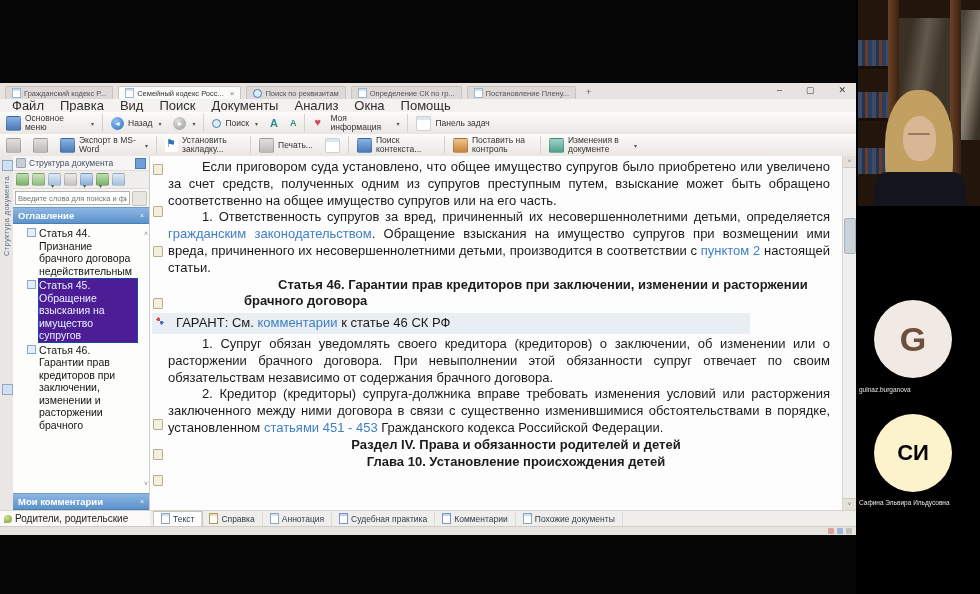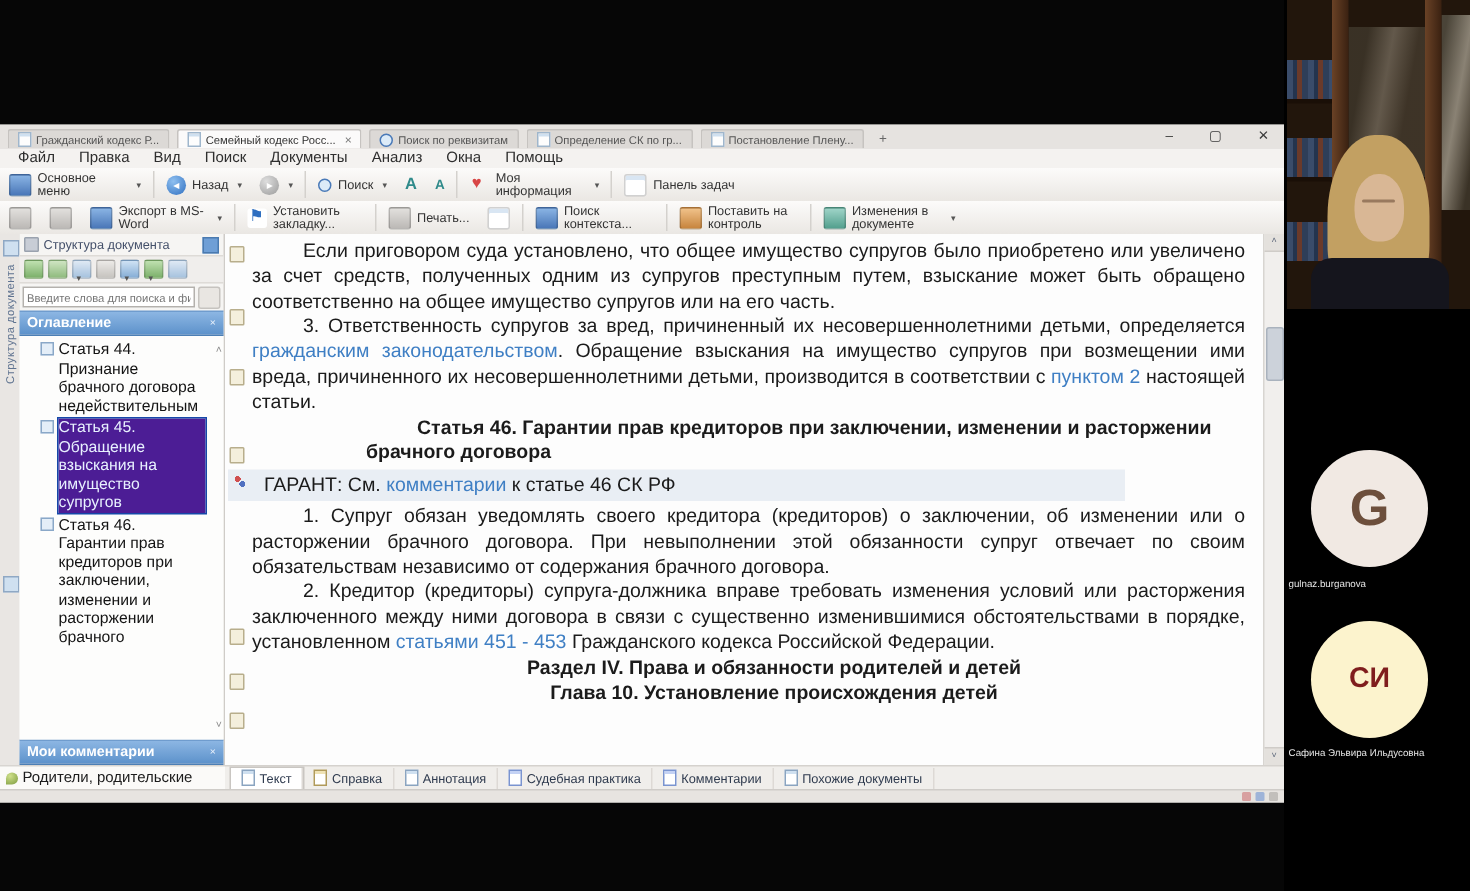--- a/index.html
+++ b/index.html
@@ -14,21 +14,21 @@
   .tab{height:12px;display:flex;align-items:center;gap:3px;padding:0 6px;font-size:7.5px;color:#555;
        background:#dcd9d6;border:1px solid #c6c3c0;border-bottom:none;border-radius:2px 2px 0 0;margin-left:5px;white-space:nowrap}
   .tab.active{background:#fbfafa;color:#333}
   .tabicon{width:7px;height:8px;background:#fdfdfd;border:1px solid #9fb6cc;box-shadow:inset 0 2px 0 #cfe0f0}
   .tabicon.mag{border-radius:50%;width:7px;height:7px;border:1.5px solid #4a7ab8;background:#dcebf8;box-shadow:none}
   .tclose{color:#777;font-size:8px;margin-left:3px}
   .newtab{font-size:9px;color:#666;margin-left:10px;margin-bottom:2px}
   #winctl{position:absolute;right:10px;top:2px;display:flex;gap:24px;font-size:9px;color:#3a3a3a}
 
   
-  #menubar{position:absolute;left:0;top:16px;width:856px;height:13px;background:#f4f2f0;display:flex;align-items:center;font-size:10px;color:#2e2e2e;padding-left:4px}
+  #menubar{position:absolute;left:0;top:16px;width:856px;height:13px;background:#f4f2f0;display:flex;align-items:center;font-size:13px;color:#2e2e2e;padding-left:4px}
   .mitem{padding:0 8px}
 
   
   .tb{position:absolute;left:0;width:856px;height:22px;background:linear-gradient(#fcfbfa,#eae7e3);border-bottom:1px solid #d8d5d1;display:flex;align-items:center;font-size:8.5px;color:#333}
   #tb1{top:29px}#tb2{top:51px}
   .tbtn{display:flex;align-items:center;gap:4px;padding:0 6px;height:20px}
   .tlabel{line-height:9px;max-width:60px}
   .sep{width:1px;height:18px;background:#d4d1cd;margin:0 2px}
   .dd::after{content:"▾";font-size:6px;color:#555;margin-left:2px}
   .q{display:inline-block;width:13px;height:13px;border-radius:2px;border:1px solid rgba(0,0,0,.18)}
@@ -119,21 +119,21 @@
   .shelfline{position:absolute;left:0;width:30px;height:3px;background:#1a0f07}
   .books{position:absolute;width:30px;height:26px;background:repeating-linear-gradient(90deg,#3a4c6a 0 4px,#24344e 4px 7px,#6a3a2a 7px 10px,#2e3e58 10px 14px)}
   .glass{position:absolute;left:41px;width:51px;height:100px;top:18px;background:linear-gradient(100deg,#3c3428 20%,#6a6052 45%,#41372a 70%);opacity:.9}
   .glass2{position:absolute;left:103px;width:19px;height:130px;top:10px;background:linear-gradient(100deg,#4a4438 10%,#8a8274 50%,#3a3226 90%)}
   .hair{position:absolute;left:27px;top:90px;width:68px;height:118px;background:#c2a062;border-radius:46% 46% 38% 38%}
   .face{position:absolute;left:45px;top:116px;width:33px;height:45px;background:#d9b795;border-radius:48% 48% 42% 46%}
   .brow{position:absolute;left:50px;top:133px;width:22px;height:2px;background:rgba(90,60,40,.5);border-radius:2px}
   .body{position:absolute;left:16px;top:172px;width:92px;height:34px;background:#15151d;border-radius:14px 14px 0 0}
   .av{position:absolute;left:18px;width:78px;height:78px;border-radius:50%;display:flex;align-items:center;justify-content:center;font-weight:bold}
   #avG{top:300px;background:#f1e9e3;color:#6d4f3c;font-size:34px}
-  #avS{top:414px;background:#fcf3cd;color:#7f1d1d;font-size:19px}
+  #avS{top:414px;background:#fcf3cd;color:#000000;font-size:22px}
   .avname{position:absolute;left:3px;font-size:6.5px;color:#e6e6e6}
   #nameG{top:386px}#nameS{top:499px}
 </style>
 </head>
 <body>
 
 <div id="share">
 
   <div id="tabbar">
     <div class="tab">
@@ -313,21 +313,21 @@
     <span class="gic" style="top:8px"></span>
     <span class="gic" style="top:50px"></span>
     <span class="gic" style="top:90px"></span>
     <span class="gic" style="top:142px"></span>
     <span class="gic" style="top:263px"></span>
     <span class="gic" style="top:293px"></span>
     <span class="gic" style="top:319px"></span>
 
     <div id="doctext">
       <p>Если приговором суда установлено, что общее имущество супругов было приобретено или увеличено за счет средств, полученных одним из супругов преступным путем, взыскание может быть обращено соответственно на общее имущество супругов или на его часть.</p>
-      <p><span>3. Ответственность супругов за вред, причиненный их несовершеннолетними детьми, определяется </span><span class="link">гражданским законодательством</span><span>. Обращение взыскания на имущество супругов при возмещении ими вреда, причиненного их несовершеннолетними детьми, производится в соответствии с </span><span class="link">пунктом 2</span><span> настоящей статьи.</span></p>
+      <p><span>1. Ответственность супругов за вред, причиненный их несовершеннолетними детьми, определяется </span><span class="link">гражданским законодательством</span><span>. Обращение взыскания на имущество супругов при возмещении ими вреда, причиненного их несовершеннолетними детьми, производится в соответствии с </span><span class="link">пунктом 2</span><span> настоящей статьи.</span></p>
       <p class="art">Статья 46. Гарантии прав кредиторов при заключении, изменении и расторжении брачного договора</p>
       <div class="garant">
         <span class="gmark"></span>
         <span>ГАРАНТ:</span>
         <span>  См. </span><span class="link">комментарии</span><span> к статье 46 СК РФ</span>
       </div>
       <p>1. Супруг обязан уведомлять своего кредитора (кредиторов) о заключении, об изменении или о расторжении брачного договора. При невыполнении этой обязанности супруг отвечает по своим обязательствам независимо от содержания брачного договора.</p>
       <p><span>2. Кредитор (кредиторы) супруга-должника вправе требовать изменения условий или расторжения заключенного между ними договора в связи с существенно изменившимися обстоятельствами в порядке, установленном </span><span class="link">статьями 451 - 453</span><span> Гражданского кодекса Российской Федерации.</span></p>
       <p class="center mt1">Раздел IV. Права и обязанности родителей и детей</p>
       <p class="center mt2">Глава 10. Установление происхождения детей</p>

